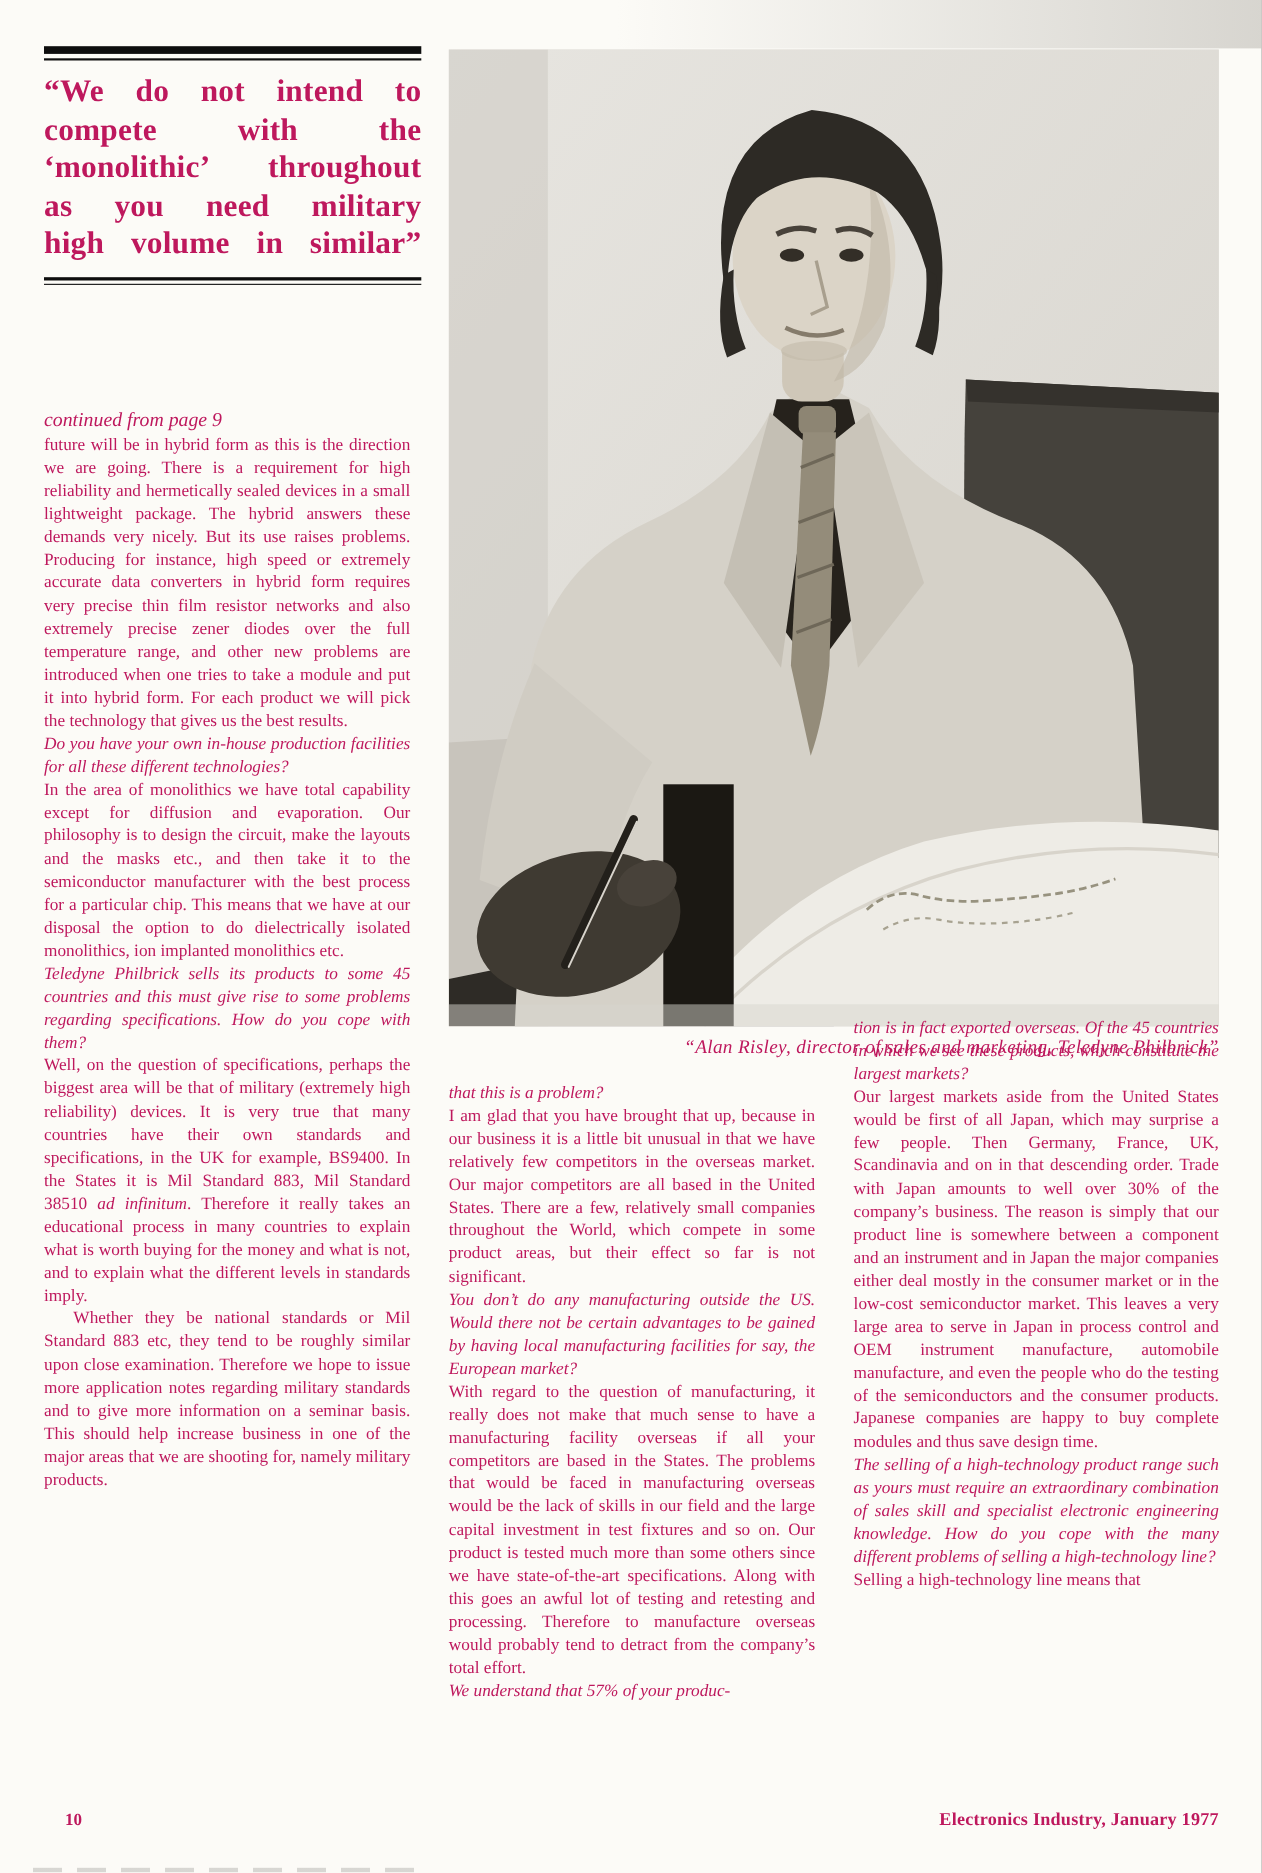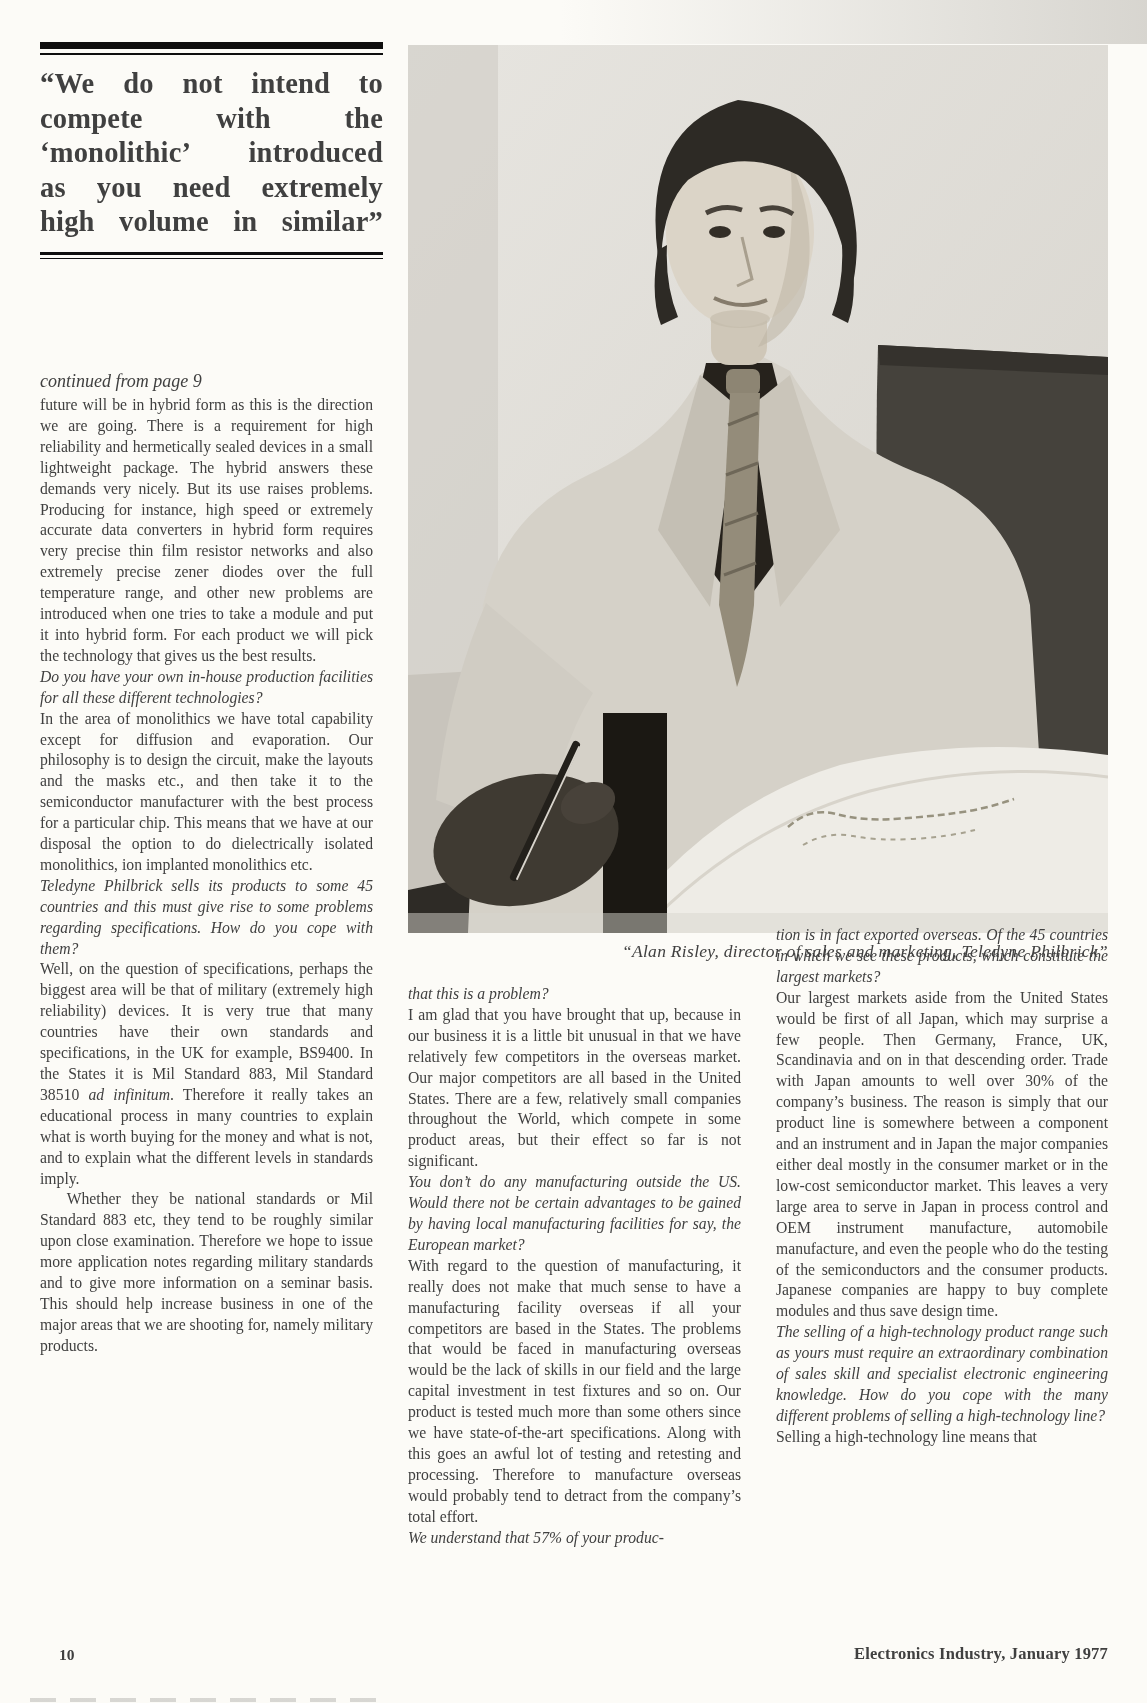--- a/index.html
+++ b/index.html
@@ -1,19 +1,19 @@
 <!DOCTYPE html>
 <html><head>
 <meta charset="utf-8">
 <title>Electronics Industry, January 1977 — p.10</title>
 <style>
   html,body{margin:0;padding:0;background:#9a9a9a;}
   .page{
     position:relative;width:1147px;height:1703px;margin:0 auto;
-    background:#fcfbf7;color:#404040;
+    background:#fcfbf7;color:#be185d;
     font-family:"Liberation Serif", serif;
     overflow:hidden;
   }
   
   .pullquote{position:absolute;left:40px;top:42px;width:343px;}
   .pq-bar{height:7px;background:#0e0e0e;}
   .pq-rule{height:2px;background:#0e0e0e;margin-top:4px;}
   .pq-text{padding:12px 0 12px 0;font-weight:bold;font-size:28.5px;line-height:34.6px;letter-spacing:.2px;}
   .pq-text div{text-align:justify;text-align-last:justify;}
   .pq-bottom-a{height:3px;background:#0e0e0e;}
@@ -47,22 +47,22 @@
 <div class="page">
 
   <div class="scan-shade"></div>
 
   <div class="pullquote">
     <div class="pq-bar"></div>
     <div class="pq-rule"></div>
     <div class="pq-text">
         <div>“We do not intend to</div>
         <div>compete with the</div>
-        <div>‘monolithic’ introduced</div>
-        <div>as you need extremely</div>
+        <div>‘monolithic’ throughout</div>
+        <div>as you need military</div>
         <div>high volume in similar”</div>
       </div>
     <div class="pq-bottom-a"></div>
     <div class="pq-bottom-b"></div>
   </div>
 
   <div class="note">continued from page 9</div>
 
   <div class="photo">
     <svg viewBox="0 0 700 888" role="img">

